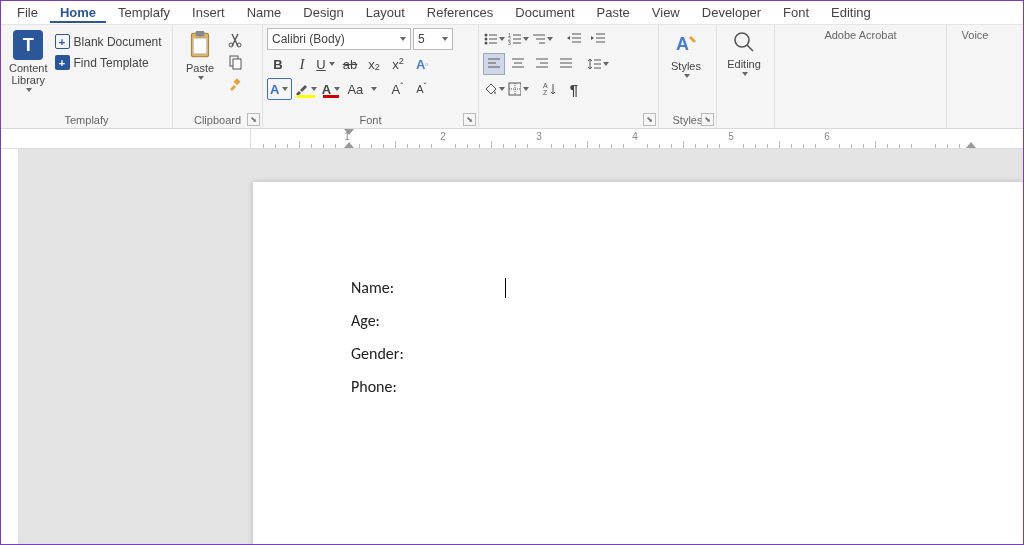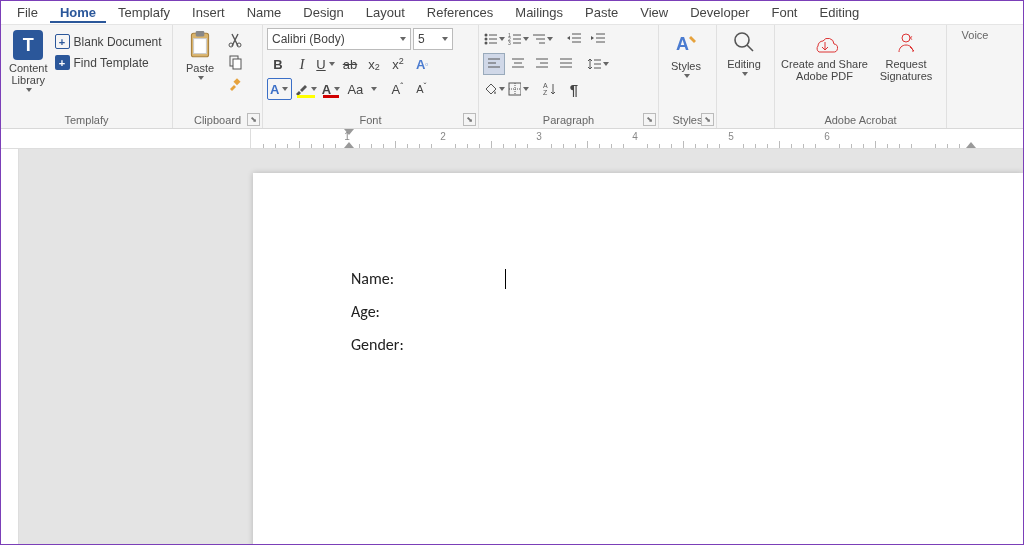--- a/index.html
+++ b/index.html
@@ -202,21 +202,21 @@
     
     .doc-area{
         display:flex;
         height: calc(545px - 24px - 104px - 20px - 2px);
         background:#e4e4e4;
     }
     .vruler{
         width:18px; background:#fff; border-right:1px solid #ddd;
         margin-right:2px;
     }
-    .page-wrap{flex:1; display:flex; justify-content:flex-end; padding-left:232px; padding-top:24px;}
+    .page-wrap{flex:1; display:flex; justify-content:flex-end; padding-left:232px; padding-top:33px;}
     .page{
         width:770px; min-height:800px;
         background:#fff;
         box-shadow:0 0 6px rgba(0,0,0,.2);
         padding: 96px 0 0 98px;
         font-family: Calibri, Arial, sans-serif;
         font-size: 16px;
         color: #222;
         position:relative;
     }
@@ -240,21 +240,21 @@
 
 <div class="tabs">
     <div class="tab">File</div>
     <div class="tab active">Home</div>
     <div class="tab">Templafy</div>
     <div class="tab">Insert</div>
     <div class="tab">Name</div>
     <div class="tab">Design</div>
     <div class="tab">Layout</div>
     <div class="tab">References</div>
-    <div class="tab">Mailings</div>
+    <div class="tab">Document</div>
     <div class="tab">Paste</div>
     <div class="tab">View</div>
     <div class="tab">Developer</div>
     <div class="tab">Font</div>
     <div class="tab">Editing</div>
 </div>
 
 <div class="ribbon">
 
     <div class="group" style="width:172px">
@@ -482,21 +482,20 @@
               <text x="1" y="7" font-size="7" fill="#555">A</text>
               <text x="1" y="14" font-size="7" fill="#555">Z</text>
               <path d="M11 3v10M9 11l2 2 2-2" stroke="#555" fill="none"></path>
             </svg>
           </div>
                 <div class="para-btn">
             <span style="font-size:15px;font-weight:bold">¶</span>
           </div>
             </div>
         </div>
-        <div class="group-label">Paragraph</div>
         <div class="dialog-launcher">⬊</div>
     </div>
 
     <div class="group" style="width:58px">
         <div class="group-body">
             <div class="big-btn">
                 <svg width="26" height="28" viewBox="0 0 26 28">
             <text x="3" y="20" font-size="18" fill="#4a7bd0" font-weight="bold">A</text>
             <path d="M18 6l5 5-2 2-5-5z" fill="#e6a23c"></path>
           </svg>
@@ -516,40 +515,20 @@
             <line x1="15" y1="15" x2="21" y2="21" stroke="#555" stroke-width="1.6"></line>
           </svg>
                 <div class="lbl">Editing</div>
                 <span class="caret"></span>
             </div>
         </div>
         <div class="group-label" style="visibility:hidden">Editing</div>
     </div>
 
     <div class="group" style="width:172px">
-        <div class="group-body">
-            <div class="big-btn" style="min-width:88px">
-                <svg width="26" height="26" viewBox="0 0 26 26">
-            <path d="M6 16a5 5 0 015-5 6 6 0 0111 3 4 4 0 01-1 8H7a4 4 0 01-1-6z" fill="none" stroke="#d33"></path>
-            <path d="M13 12v8M10 17l3 3 3-3" stroke="#d33" fill="none"></path>
-          </svg>
-                <div class="lbl" style="white-space:pre">Create and Share
-Adobe PDF</div>
-            </div>
-            <div class="big-btn" style="min-width:72px">
-                <svg width="26" height="26" viewBox="0 0 26 26">
-            <circle cx="13" cy="8" r="4" fill="none" stroke="#d33"></circle>
-            <path d="M6 22c0-4 3-7 7-7s7 3 7 7" fill="none" stroke="#d33"></path>
-            <path d="M17 17l4 4" stroke="#d33"></path>
-            <text x="16" y="10" font-size="7" fill="#d33">x</text>
-          </svg>
-                <div class="lbl" style="white-space:pre">Request
-Signatures</div>
-            </div>
-        </div>
         <div class="group-label">Adobe Acrobat</div>
     </div>
 
     <div class="group" style="width:56px;border-right:none">
         <div class="group-label">Voice</div>
     </div>
 </div>
 
 <div class="ruler">
     <div class="ruler-left"></div>
@@ -626,16 +605,17 @@
     </div>
 </div>
 
 <div class="doc-area">
     <div class="vruler"></div>
     <div class="page-wrap">
         <div class="page">
             <div class="doc-line">Name:</div>
             <div class="doc-line">Age:</div>
             <div class="doc-line">Gender:</div>
+            <div class="doc-line">Phone:</div>
             <span class="cursor-blink"></span>
         </div>
     </div>
 </div>
 
 </body></html>

